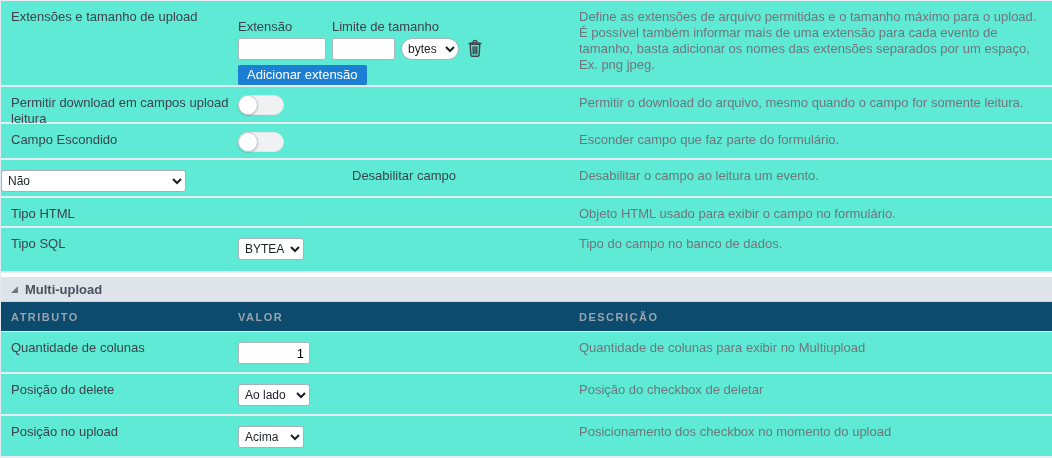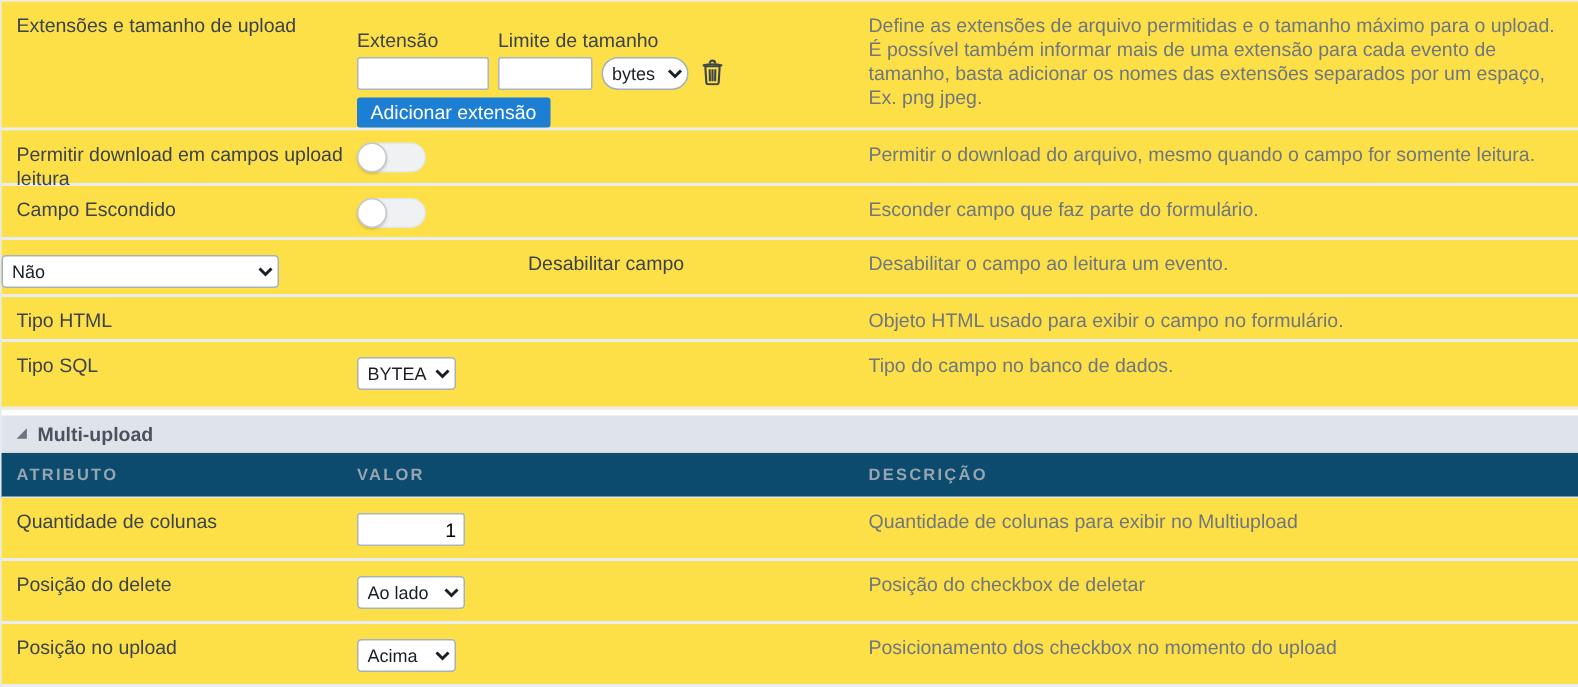--- a/index.html
+++ b/index.html
@@ -11,21 +11,21 @@
     width: 1052px;
   }
   .panel {
     width: 1052px;
     border-left: 1px solid #e3eaf1;
     border-top: 1px solid #e9eef4;
   }
   .row {
     display: flex;
     border-bottom: 2px solid #e7edf3;
-    background: #fde047;
+    background: #5eead4;
   }
   .cell { padding-top: 8px; }
   .cell.attr { width: 237px; padding-left: 10px; padding-right: 8px; line-height: 16px; }
   .cell.val  { width: 341px; }
   .cell.desc { flex: 1; padding-right: 10px; color: #6f767d; line-height: 16px; }
 
   
   .r-ext  { height: 86px; }
   .r-perm { height: 37px; }
   .r-hide { height: 36px; }

